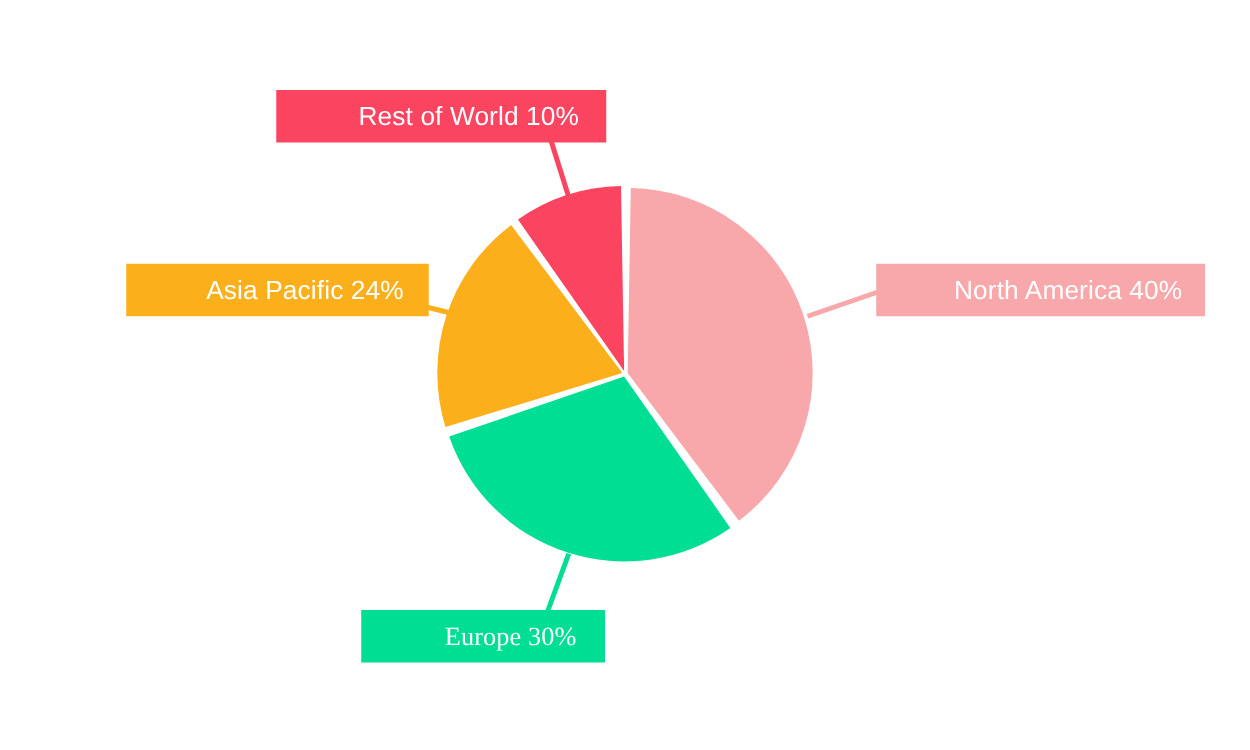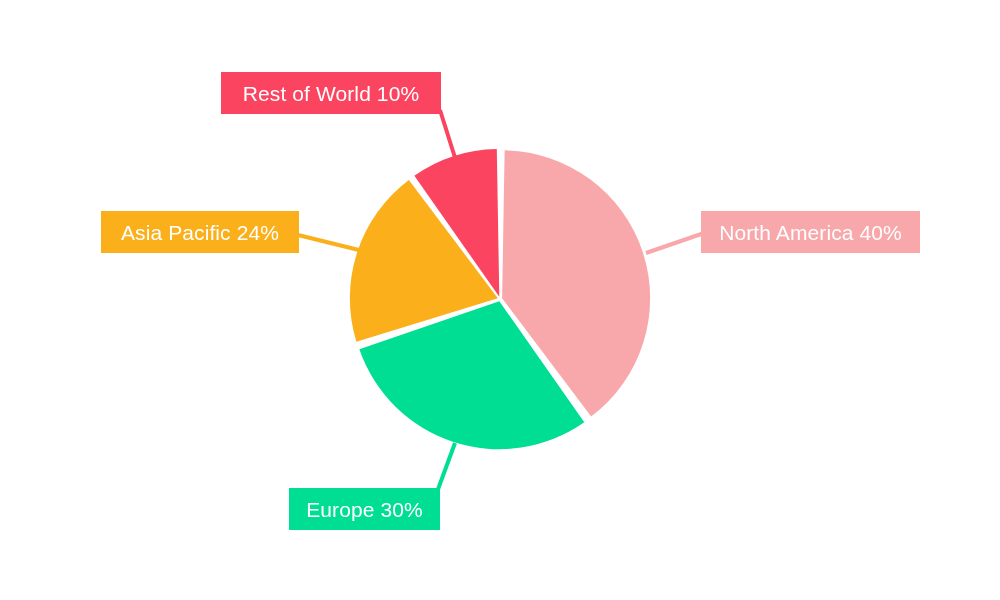--- a/index.html
+++ b/index.html
@@ -27,23 +27,24 @@
     display: flex;
     align-items: center;
     justify-content: center;
     color: #ffffff;
     font-family: "Liberation Sans", sans-serif;
     font-size: 21px;
     font-weight: 400;
     line-height: 1;
     white-space: nowrap;
     letter-spacing: 0.1px;
+    padding-left: 44px;
   }
   #label-north-america { left: 701px; top: 211px; width: 219px; height: 42px; }
-  #label-europe        { left: 289px; top: 488px; width: 151px; height: 42px; }
+  #label-europe        { left: 289px; top: 488px; width: 151px; height: 42px; font-family: Liberation Serif, serif; }
   #label-asia-pacific  { left: 101px; top: 211px; width: 198px; height: 42px; }
   #label-rest-of-world { left: 221px; top: 72px;  width: 220px; height: 42px; }
 </style>
 </head>
 <body>
 
 <div id="stage">
 
   <svg id="chart-svg" viewBox="0 0 1000 600">
 

